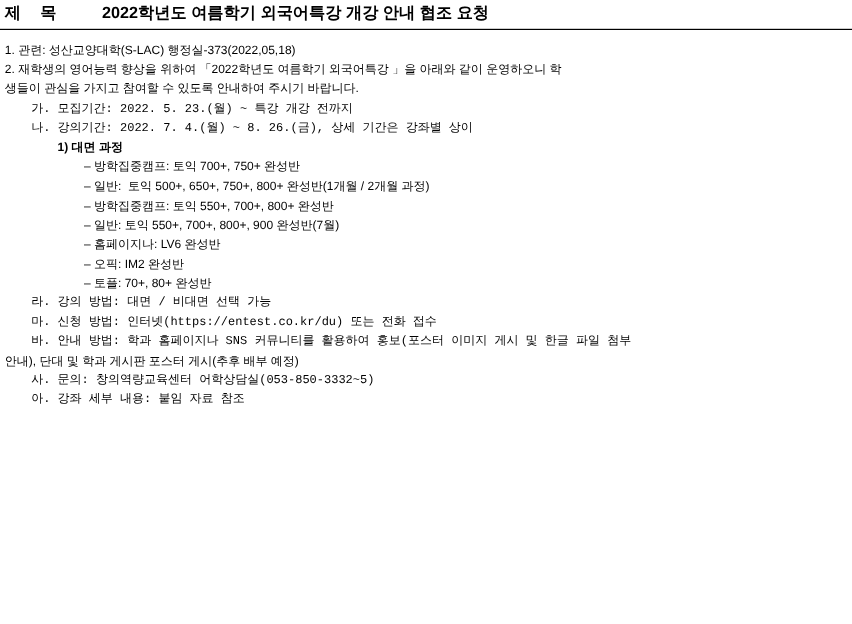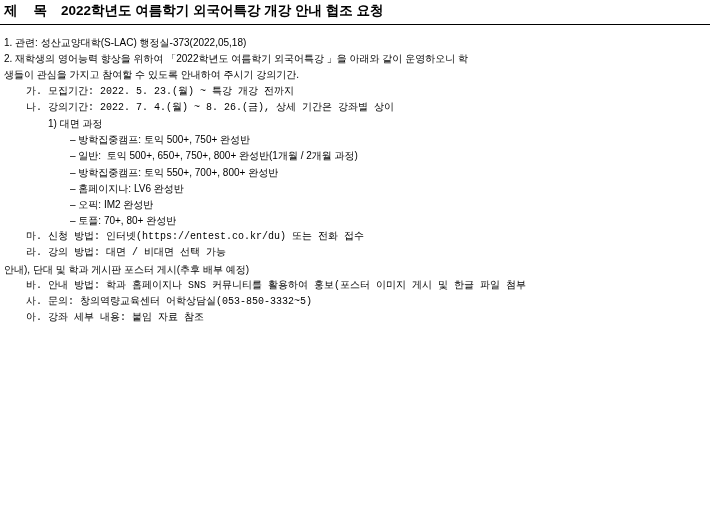--- a/index.html
+++ b/index.html
@@ -31,67 +31,69 @@
     white-space: nowrap;
   }
   .doc-header .label-je {
     margin-right: 16px;
   }
   .doc-header .label-mok {
     margin-right: 14px;
   }
   .doc-header .title-text {
     font-weight: bold;
+    margin-left: 24px;
   }
   .header-rule {
     border: none;
     border-top: 1px solid #000;
     margin: 1px 0 0 0;
     height: 0;
   }
   
   .body-block {
     padding: 10px 6px 0 4px;
   }
   .line {
     line-height: 1.62;
     white-space: pre-wrap;
     font-size: 10px;
   }
   .lv0 { padding-left: 0px; }
   .lv1 { padding-left: 22px; font-family: Liberation Mono, monospace; }
-  .lv2 { padding-left: 44px; }
+  .lv2 { padding-left: 44px; font-weight: bold; }
   .lv3 { padding-left: 66px; }
 </style>
 </head>
 <body>
 
 <div class="page">
 
   <div class="doc-header">
     <span class="label-je">제</span>
     <span class="label-mok">목</span>
     <span class="title-text">2022학년도 여름학기 외국어특강 개강 안내 협조 요청</span>
   </div>
   <hr class="header-rule">
 
   <div class="body-block">
     <div class="line lv0">1. 관련: 성산교양대학(S-LAC) 행정실-373(2022,05,18)</div>
     <div class="line lv0">2. 재학생의 영어능력 향상을 위하여 「2022학년도 여름학기 외국어특강 」을 아래와 같이 운영하오니 학</div>
-    <div class="line lv0">생들이 관심을 가지고 참여할 수 있도록 안내하여 주시기 강의기간.</div>
+    <div class="line lv0">생들이 관심을 가지고 참여할 수 있도록 안내하여 주시기 바랍니다.</div>
     <div class="line lv1">가. 모집기간: 2022. 5. 23.(월) ~ 특강 개강 전까지</div>
     <div class="line lv1">나. 강의기간: 2022. 7. 4.(월) ~ 8. 26.(금), 상세 기간은 강좌별 상이</div>
     <div class="line lv2">1) 대면 과정</div>
-    <div class="line lv3">– 방학집중캠프: 토익 500+, 750+ 완성반</div>
+    <div class="line lv3">– 방학집중캠프: 토익 700+, 750+ 완성반</div>
     <div class="line lv3">– 일반:  토익 500+, 650+, 750+, 800+ 완성반(1개월 / 2개월 과정)</div>
     <div class="line lv3">– 방학집중캠프: 토익 550+, 700+, 800+ 완성반</div>
+    <div class="line lv3">– 일반: 토익 550+, 700+, 800+, 900 완성반(7월)</div>
     <div class="line lv3">– 홈페이지나: LV6 완성반</div>
     <div class="line lv3">– 오픽: IM2 완성반</div>
     <div class="line lv3">– 토플: 70+, 80+ 완성반</div>
+    <div class="line lv1">라. 강의 방법: 대면 / 비대면 선택 가능</div>
     <div class="line lv1">마. 신청 방법: 인터넷(https://entest.co.kr/du) 또는 전화 접수</div>
-    <div class="line lv1">라. 강의 방법: 대면 / 비대면 선택 가능</div>
+    <div class="line lv1">바. 안내 방법: 학과 홈페이지나 SNS 커뮤니티를 활용하여 홍보(포스터 이미지 게시 및 한글 파일 첨부</div>
     <div class="line lv0">안내), 단대 및 학과 게시판 포스터 게시(추후 배부 예정)</div>
-    <div class="line lv1">바. 안내 방법: 학과 홈페이지나 SNS 커뮤니티를 활용하여 홍보(포스터 이미지 게시 및 한글 파일 첨부</div>
     <div class="line lv1">사. 문의: 창의역량교육센터 어학상담실(053-850-3332~5)</div>
     <div class="line lv1">아. 강좌 세부 내용: 붙임 자료 참조</div>
   </div>
 
 </div>
 
 </body></html>

